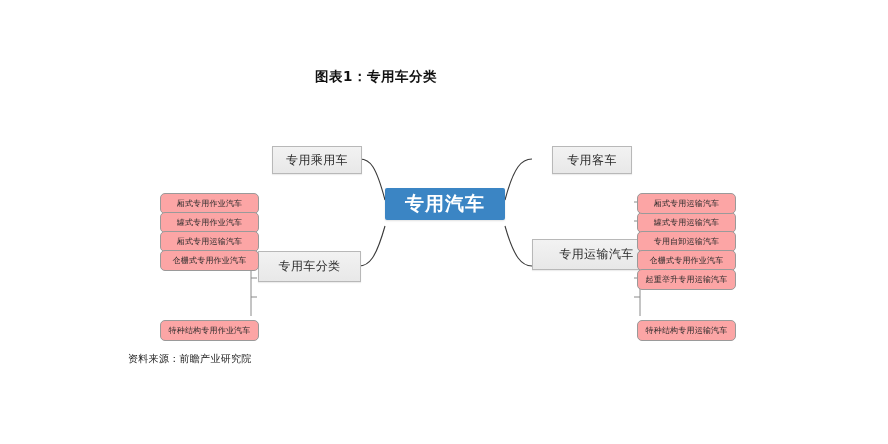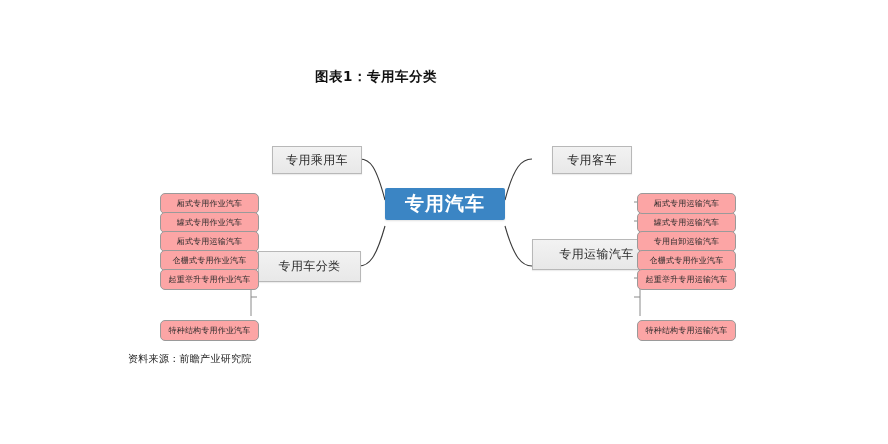--- a/index.html
+++ b/index.html
@@ -168,21 +168,20 @@
   <div class="branch-node branch-bus">专用客车</div>
 
   <div class="branch-node branch-work">专用车分类</div>
 
   <div class="branch-node branch-transport">专用运输汽车</div>
 
   <div class="leaf leaf-left ly0">厢式专用作业汽车</div>
   <div class="leaf leaf-left ly1">罐式专用作业汽车</div>
   <div class="leaf leaf-left ly2">厢式专用运输汽车</div>
   <div class="leaf leaf-left ly3">仓栅式专用作业汽车</div>
-  <div class="leaf leaf-left ly4">起重举升专用作业汽车</div>
   <div class="leaf leaf-left ly5">特种结构专用作业汽车</div>
 
   <div class="leaf leaf-right ly1">罐式专用运输汽车</div>
   <div class="leaf leaf-right ly0">厢式专用运输汽车</div>
   <div class="leaf leaf-right ly2">专用自卸运输汽车</div>
   <div class="leaf leaf-right ly3">仓栅式专用作业汽车</div>
   <div class="leaf leaf-right ly4">起重举升专用运输汽车</div>
   <div class="leaf leaf-right ly5">特种结构专用运输汽车</div>
 
   <div class="source-note">资料来源：前瞻产业研究院</div>

